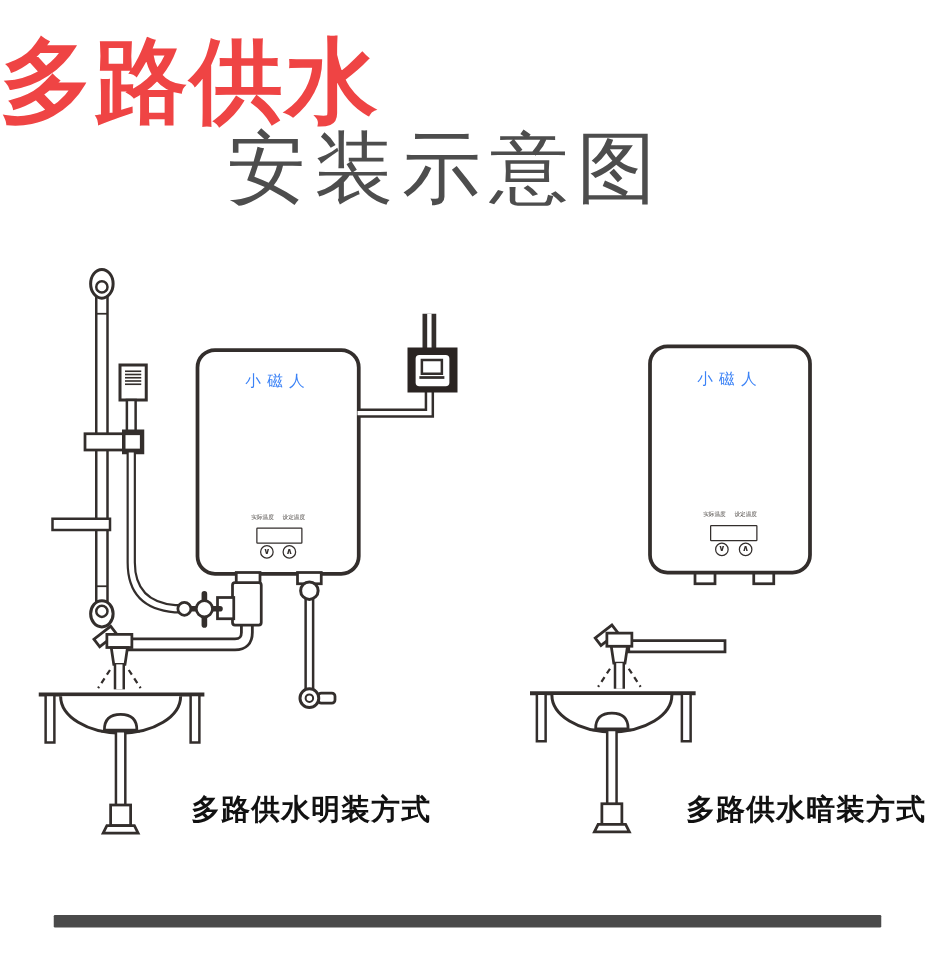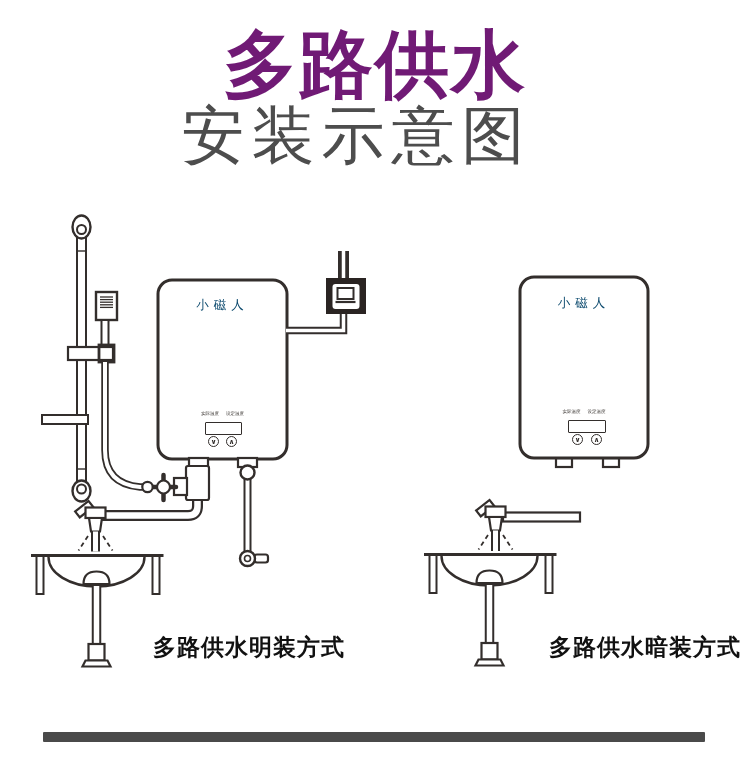--- a/index.html
+++ b/index.html
@@ -3,32 +3,32 @@
 <meta charset="utf-8">
 <style>
   html,body{margin:0;padding:0;background:#fff;}
   .canvas{
     position:relative;width:750px;height:779px;background:#fff;overflow:hidden;
     font-family:"Liberation Sans","DejaVu Sans",sans-serif;color:#332e2c;
   }
   .abs{position:absolute;}
   
   .title-line1{
-    left:0;top:28px;width:750px;text-align:center;
-    font-size:74px;line-height:74px;font-weight:900;color:#701a75;letter-spacing:2px;
+    left:0;top:28px;width:750px;text-align:left;
+    font-size:74px;line-height:74px;font-weight:900;color:#ef4444;letter-spacing:2px;
   }
   .title-line2{
     left:0;top:102px;width:713px;text-align:center;
     font-size:63px;line-height:66px;font-weight:300;color:#4d4d4d;letter-spacing:7px;
   }
   
   svg.art{left:0;top:0;}
   
   .brand{
-    text-align:center;font-size:12.5px;font-weight:500;color:#0c4a6e;letter-spacing:5px;
+    text-align:center;font-size:12.5px;font-weight:500;color:#3b82f6;letter-spacing:5px;
   }
   .disp-labels{
     display:flex;justify-content:center;gap:7px;
     font-size:4.5px;line-height:5px;color:#3a3531;letter-spacing:0;
   }
   .disp-screen{
     border:1.8px solid #332e2c;background:#fff;box-sizing:border-box;border-radius:1px;
   }
   .btn-circle{
     width:11px;height:11px;border:1.6px solid #332e2c;border-radius:50%;

